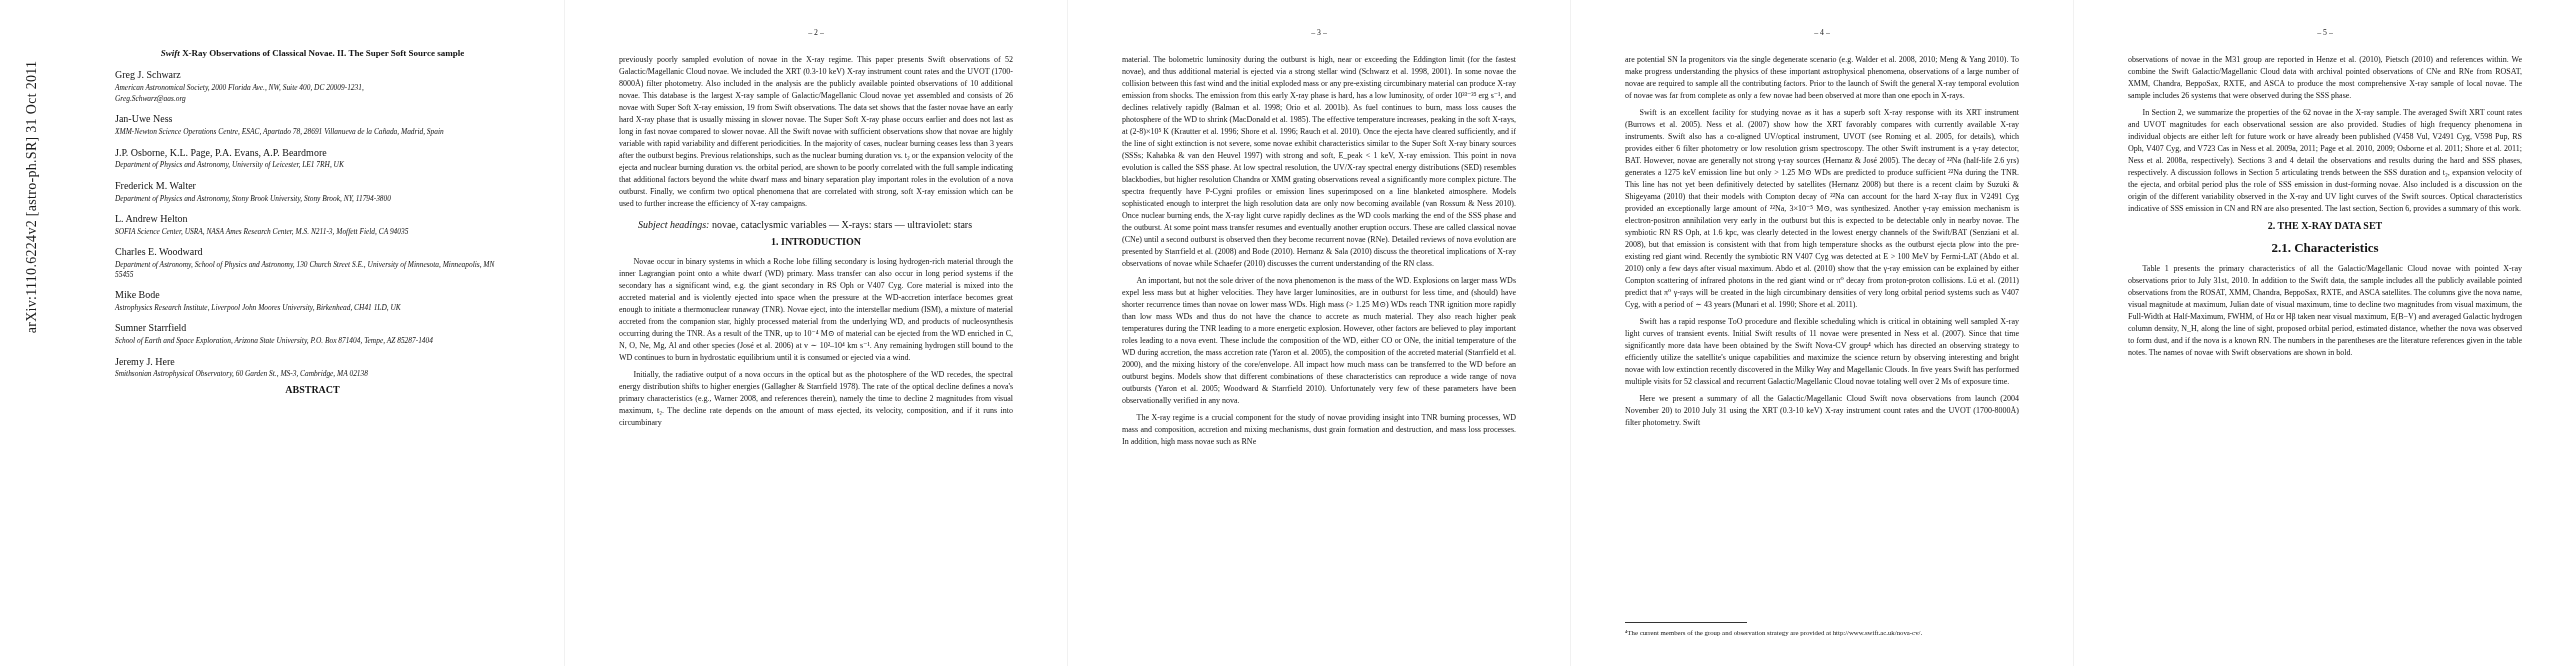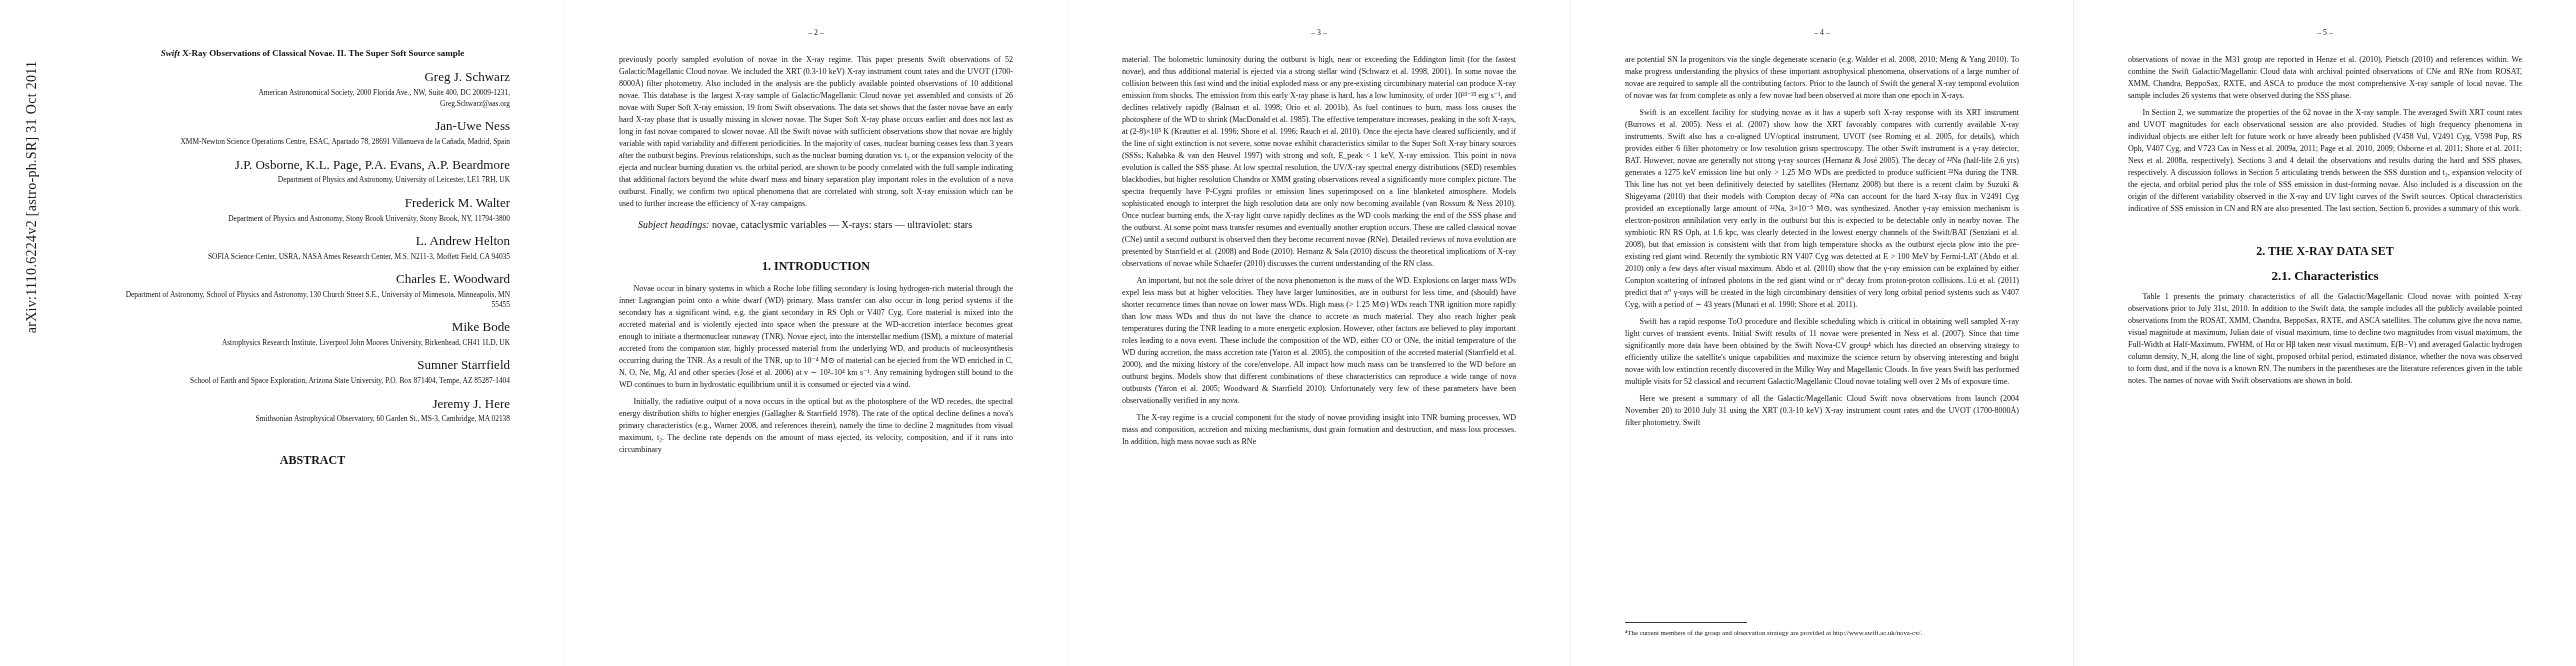--- a/index.html
+++ b/index.html
@@ -15,23 +15,23 @@
   }
   #pages { display:flex; flex-direction:row; margin-left:61px; width:2515px; height:667px; }
   .page {
     flex:0 0 auto; width:503px; height:667px; background:#ffffff;
     padding:28px 54px 0 54px; position:relative;
   }
   .page + .page { border-left:0.6px solid #f1f1f1; }
   .page-num { text-align:center; font-size:7.8px; margin-bottom:16.7px; color:#222; }
   .title { text-align:center; font-weight:bold; font-size:9px; margin:20px 0 2.2px 0; line-height:1.3; }
   .title em { font-style:italic; }
-  .author { text-align:right; font-size:13px; margin:9.4px 0 2.8px 0; }
-  .affil { text-align:right; font-size:7.4px; line-height:10px; margin-bottom:1.1px; }
-  .heading { text-align:center; font-weight:bold; font-size:12px; margin:29px 0 9px 0; }
+  .author { text-align:left; font-size:10px; margin:9.4px 0 2.8px 0; }
+  .affil { text-align:left; font-style:italic; font-size:7.4px; line-height:10px; margin-bottom:1.1px; }
+  .heading { text-align:center; font-weight:bold; font-size:10px; margin:5px 0 9px 0; }
   .subheading { text-align:center; font-weight:bold; font-size:13px; margin:9px 0 7.8px 0; }
   .para {
     font-size:8px; line-height:12px; text-align:justify; text-indent:14.5px;
     margin-bottom:5px;
   }
   .para.cont { text-indent:0; }
   .subject { font-size:10px; line-height:11.7px; margin:9px 0 5.6px 0; padding-left:19px; }
   .subject em { font-style:italic; }
   .footnote-area { position:absolute; left:54px; right:54px; bottom:30px; }
   .footnote-rule { width:122px; border-top:0.6px solid #333; margin-bottom:5px; }

